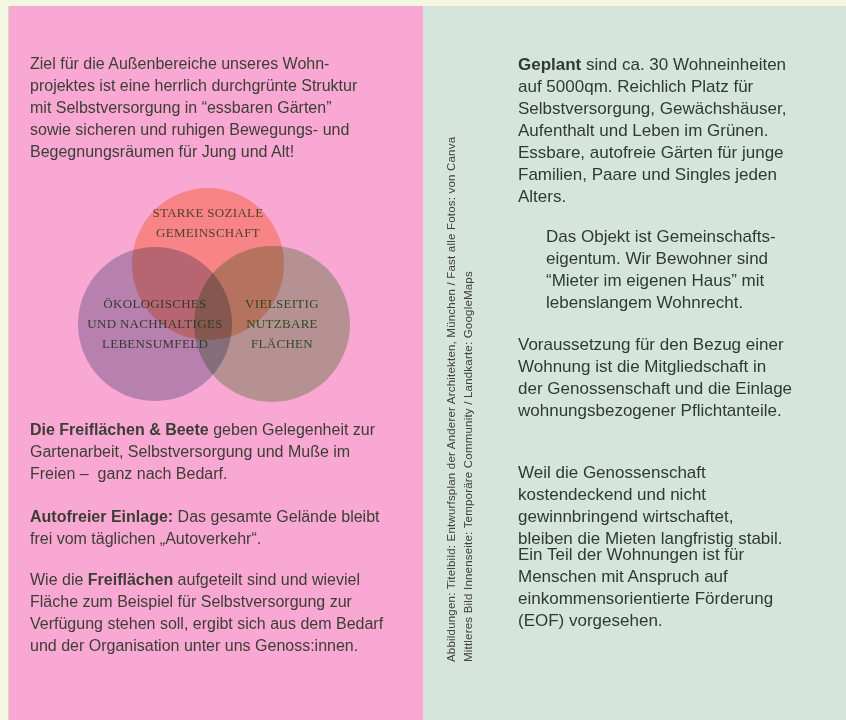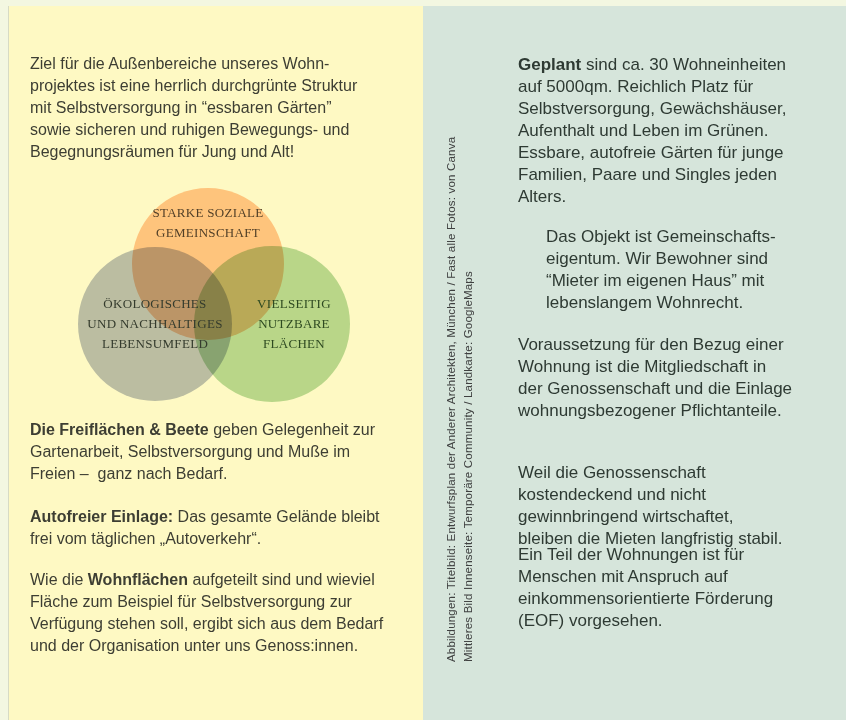--- a/index.html
+++ b/index.html
@@ -75,39 +75,39 @@
   .vlabel {
     position: absolute; z-index: 2;
     font-family: "Liberation Serif", serif;
     font-size: 13px; line-height: 20px;
     letter-spacing: 0.3px;
     text-align: center;
     white-space: pre-line;
   }
   .l-top   { left: 58px;  top: 23px;  width: 160px; }
   .l-left  { left: 5px;   top: 114px; width: 160px; }
-  .l-right { left: 144px; top: 114px; width: 160px; }
+  .l-right { left: 132px; top: 114px; width: 160px; }
 
   
   .credits {
     position: absolute;
     left: 156px; top: 339px;
     width: 610px; height: 36px;
     transform: rotate(-90deg);
     transform-origin: 50% 50%;
     font-size: 11.5px; line-height: 17px;
     letter-spacing: 0.2px;
     color: #3f4040;
   }
   .credit-line { white-space: nowrap; }
 </style>
 </head>
 <body>
 
-<div class="page" style="background-color: #fef9c3;">
+<div class="page" style="background-color: #f9a8d4;">
 
   <div class="top-strip" style="background-color: rgb(243, 247, 225);"></div>
   <div class="right-panel" style="background-color: rgb(214, 229, 219);"></div>
   <div class="edge-strip" style="background-color: rgb(243, 247, 225);"></div>
 
   <section class="left-page">
     <p class="body intro" style="color: rgb(61, 62, 51);">Ziel für die Außenbereiche unseres Wohn-
 projektes ist eine herrlich durchgrünte Struktur
 mit Selbstversorgung in “essbaren Gärten”
 sowie sicheren und ruhigen Bewegungs- und
@@ -127,21 +127,21 @@
 FLÄCHEN</div>
     </div>
 
     <p class="body p-frei" style="color: rgb(61, 62, 51);"><strong>Die Freiflächen &amp; Beete</strong><span> geben Gelegenheit zur
 Gartenarbeit, Selbstversorgung und Muße im
 Freien – &nbsp;ganz nach Bedarf.</span></p>
 
     <p class="body p-auto" style="color: rgb(61, 62, 51);"><strong>Autofreier Einlage:</strong><span> Das gesamte Gelände bleibt
 frei vom täglichen „Autoverkehr“.</span></p>
 
-    <p class="body p-wohn" style="color: rgb(61, 62, 51);"><span>Wie die </span><strong>Wohnflächen</strong><span> aufgeteilt sind und wieviel
+    <p class="body p-wohn" style="color: rgb(61, 62, 51);"><span>Wie die </span><strong>Freiflächen</strong><span> aufgeteilt sind und wieviel
 Fläche zum Beispiel für Selbstversorgung zur
 Verfügung stehen soll, ergibt sich aus dem Bedarf
 und der Organisation unter uns Genoss:innen.</span></p>
   </section>
 
   <section class="right-page">
     <p class="body rp1" style="color: rgb(46, 58, 51);"><strong>Geplant</strong><span> sind ca. 30 Wohneinheiten
 auf 5000qm. Reichlich Platz für
 Selbstversorgung, Gewächshäuser,
 Aufenthalt und Leben im Grünen.

